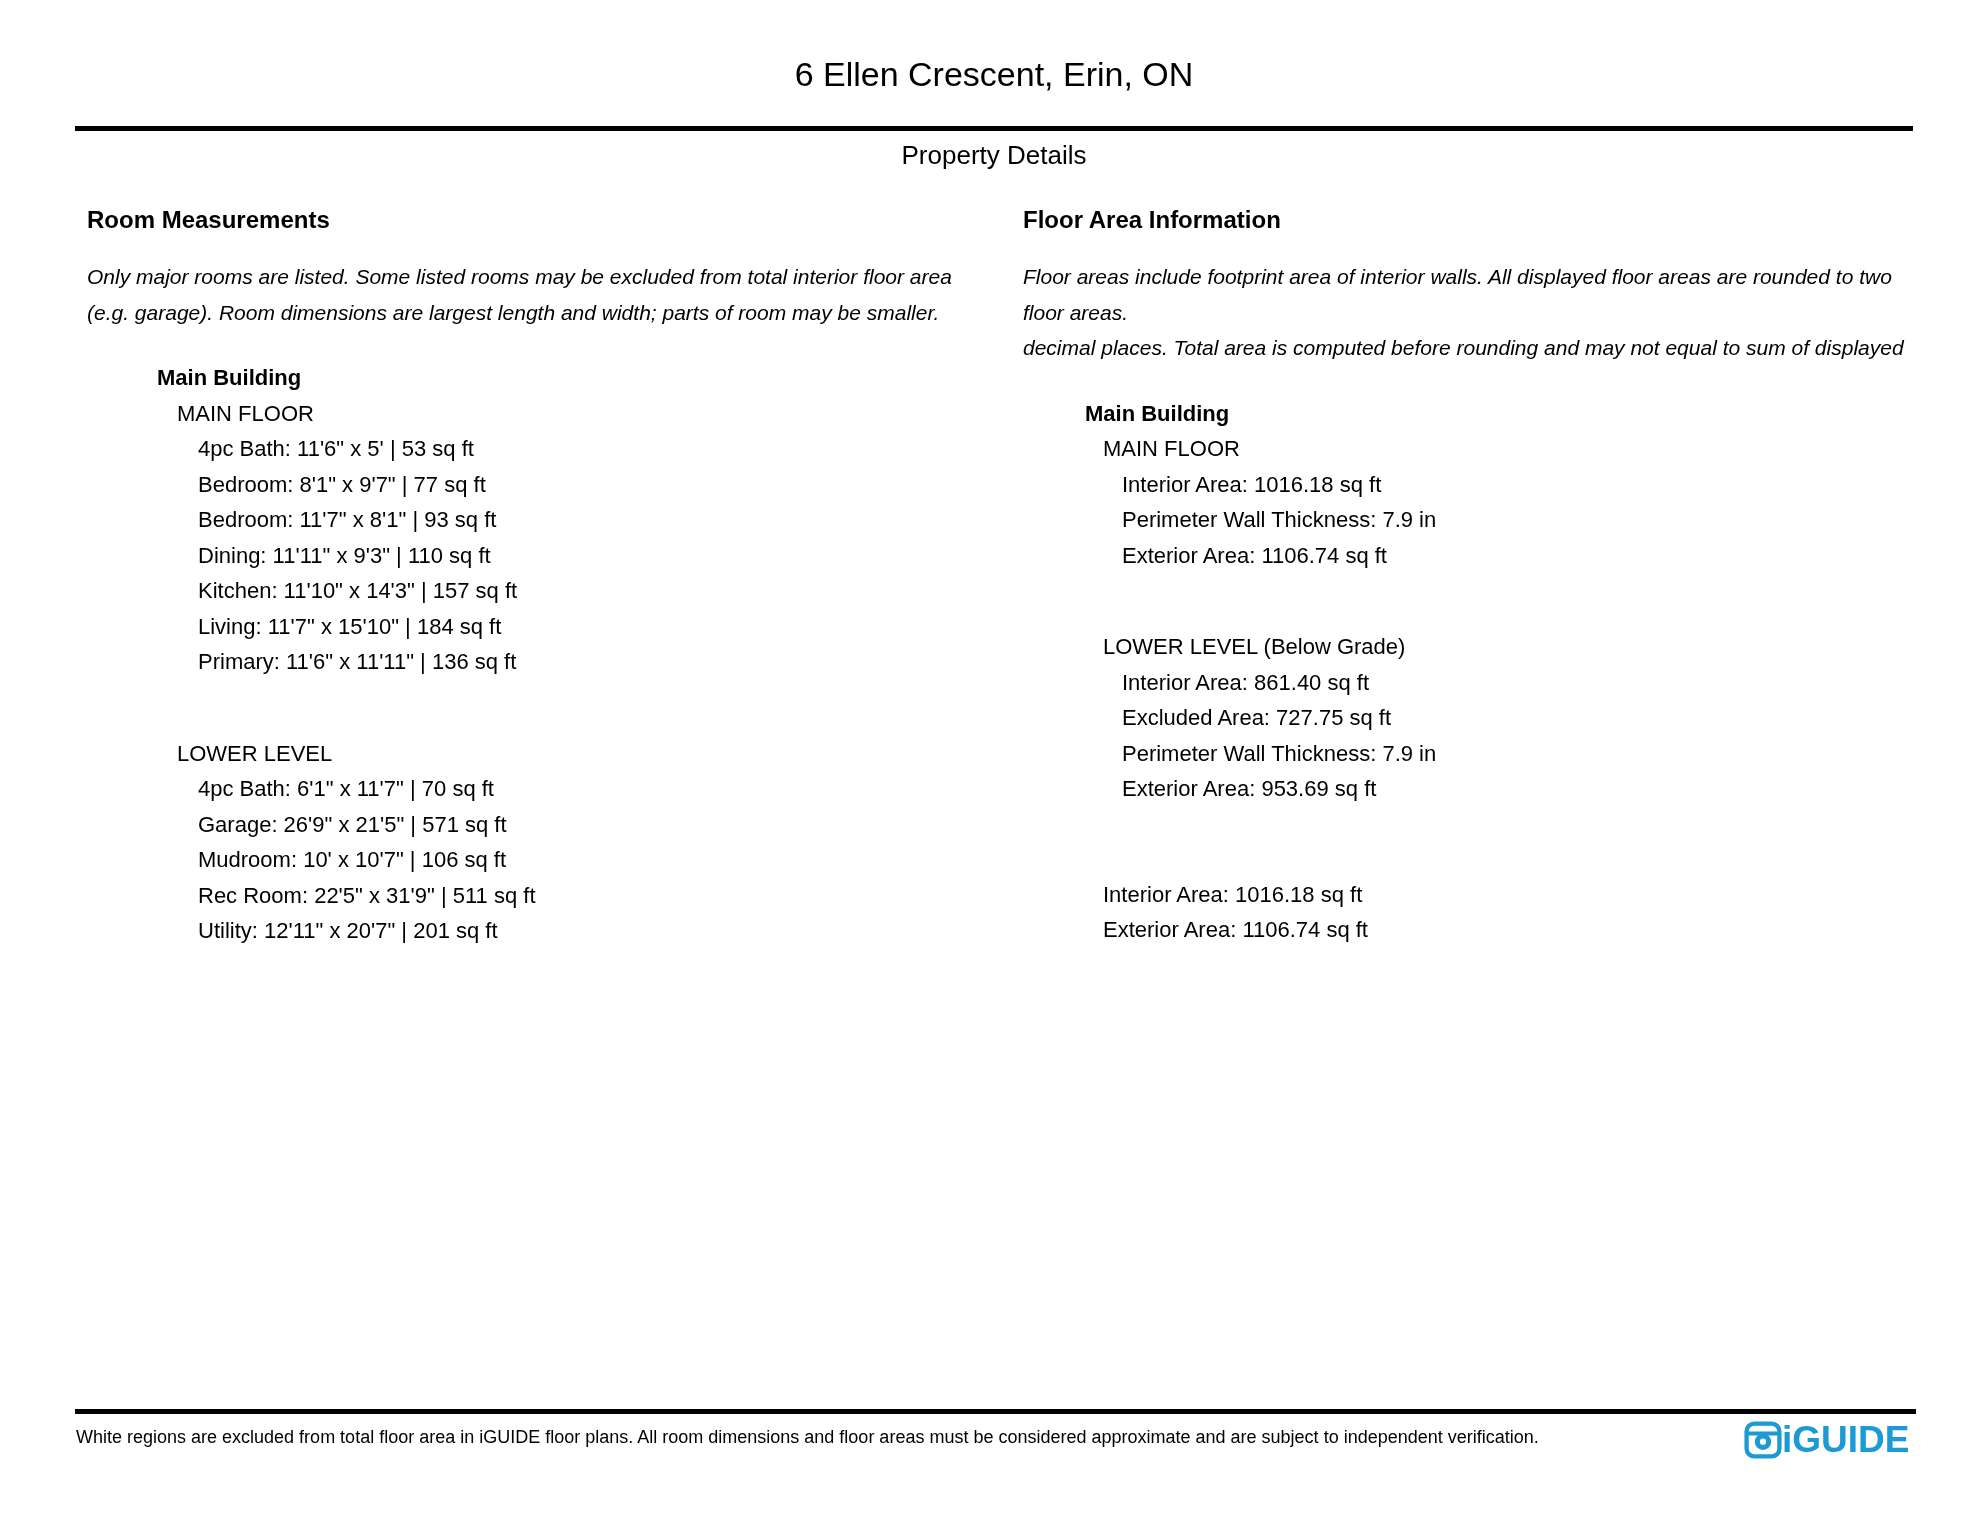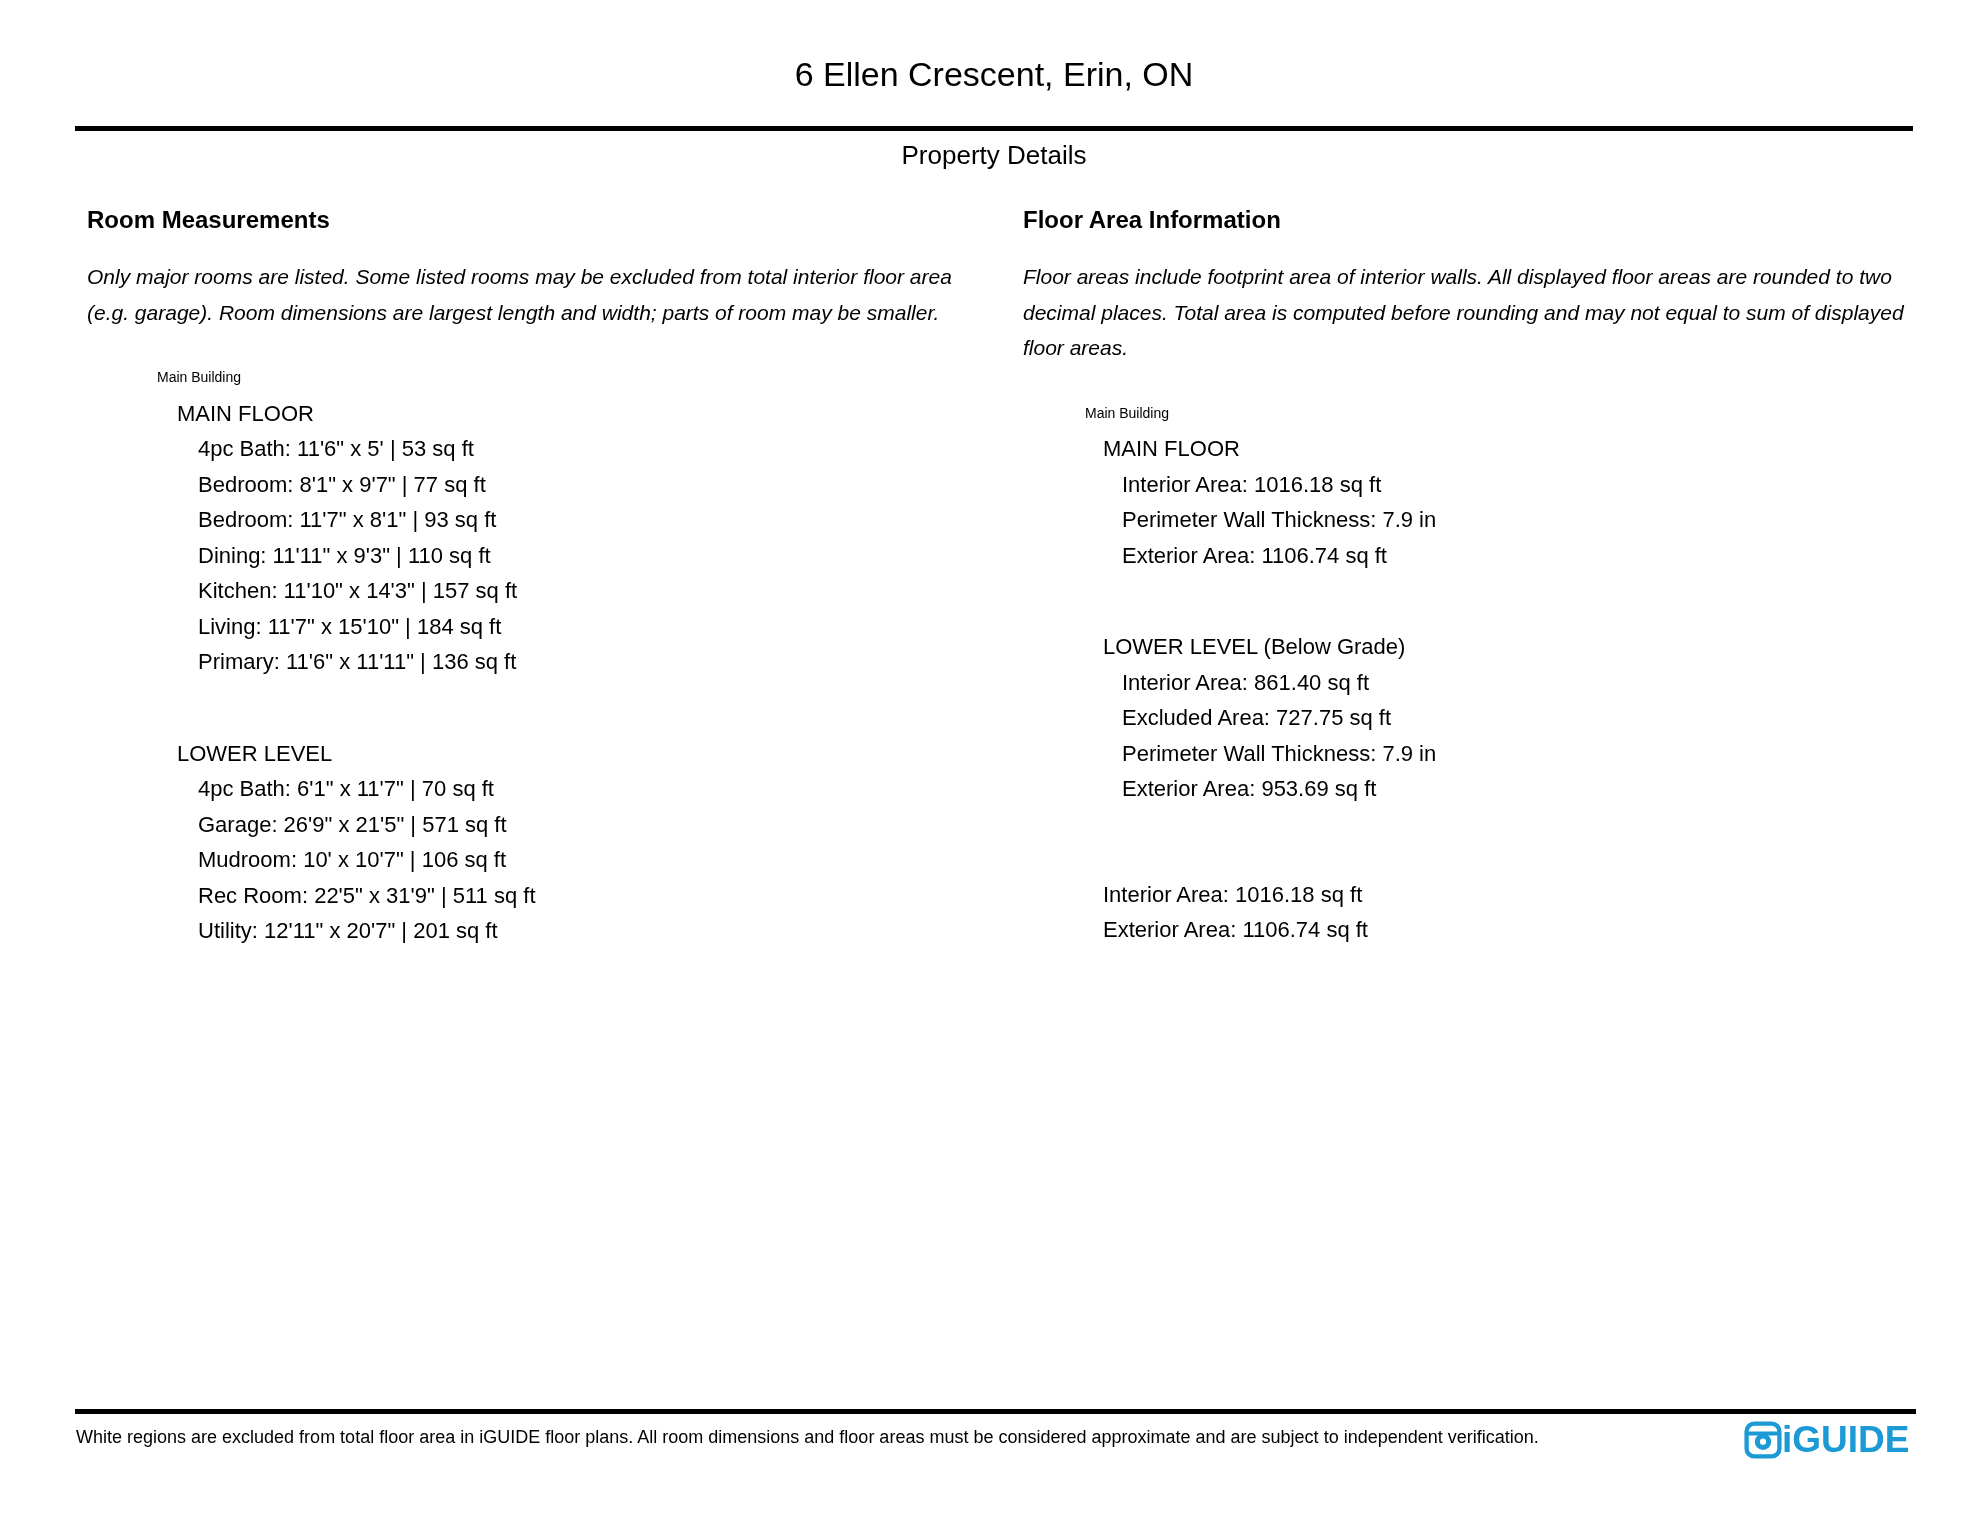--- a/index.html
+++ b/index.html
@@ -24,21 +24,21 @@
     position:absolute; top:140px; left:0; width:100%;
     text-align:center; font-size:26px; font-weight:normal;
   }
   .col { position:absolute; top:205px; width:915px; }
   .col-left  { left:87px; }
   .col-right { left:1023px; }
   .section-heading { font-size:24px; font-weight:bold; line-height:30px; }
   .description { margin-top:24px;font-style:italic; }
   .description .line { font-size:21px; line-height:35.5px; white-space:nowrap; }
   .building { margin-top:30px; }
-  .building-name { font-size:14px; font-weight:normal; line-height:35.5px; }
+  .building-name { font-size:22px; font-weight:bold; line-height:35.5px; }
   .floor-name { font-size:22px; line-height:35.5px; }
   .item-line { font-size:22px; line-height:35.5px; white-space:nowrap; }
   .floor-block.gap { margin-top:56px; }
   .total-block { margin-top:70px; }
   .total-heading { font-size:22px; font-weight:bold; line-height:35.5px; }
   
   .col-left  .building-name { padding-left:70px; }
   .col-left  .floor-name    { padding-left:90px; }
   .col-left  .item-line     { padding-left:111px; }
   .col-right .building-name { padding-left:62px; }
@@ -98,22 +98,22 @@
       <div class="item-line">Rec Room: 22'5" x 31'9" | 511 sq ft</div>
       <div class="item-line">Utility: 12'11" x 20'7" | 201 sq ft</div>
     </div>
   </div>
 </div>
 
 <div class="col col-right">
   <div class="section-heading">Floor Area Information</div>
   <div class="description">
     <div class="line">Floor areas include footprint area of interior walls. All displayed floor areas are rounded to two</div>
+    <div class="line">floor areas.</div>
     <div class="line">decimal places. Total area is computed before rounding and may not equal to sum of displayed</div>
-    <div class="line">floor areas.</div>
   </div>
   <div class="building">
     <div class="building-name">Main Building</div>
     <div class="floor-block">
       <div class="floor-name">MAIN FLOOR</div>
       <div class="item-line">Interior Area: 1016.18 sq ft</div>
       <div class="item-line">Perimeter Wall Thickness: 7.9 in</div>
       <div class="item-line">Exterior Area: 1106.74 sq ft</div>
     </div>
     <div class="floor-block gap">

